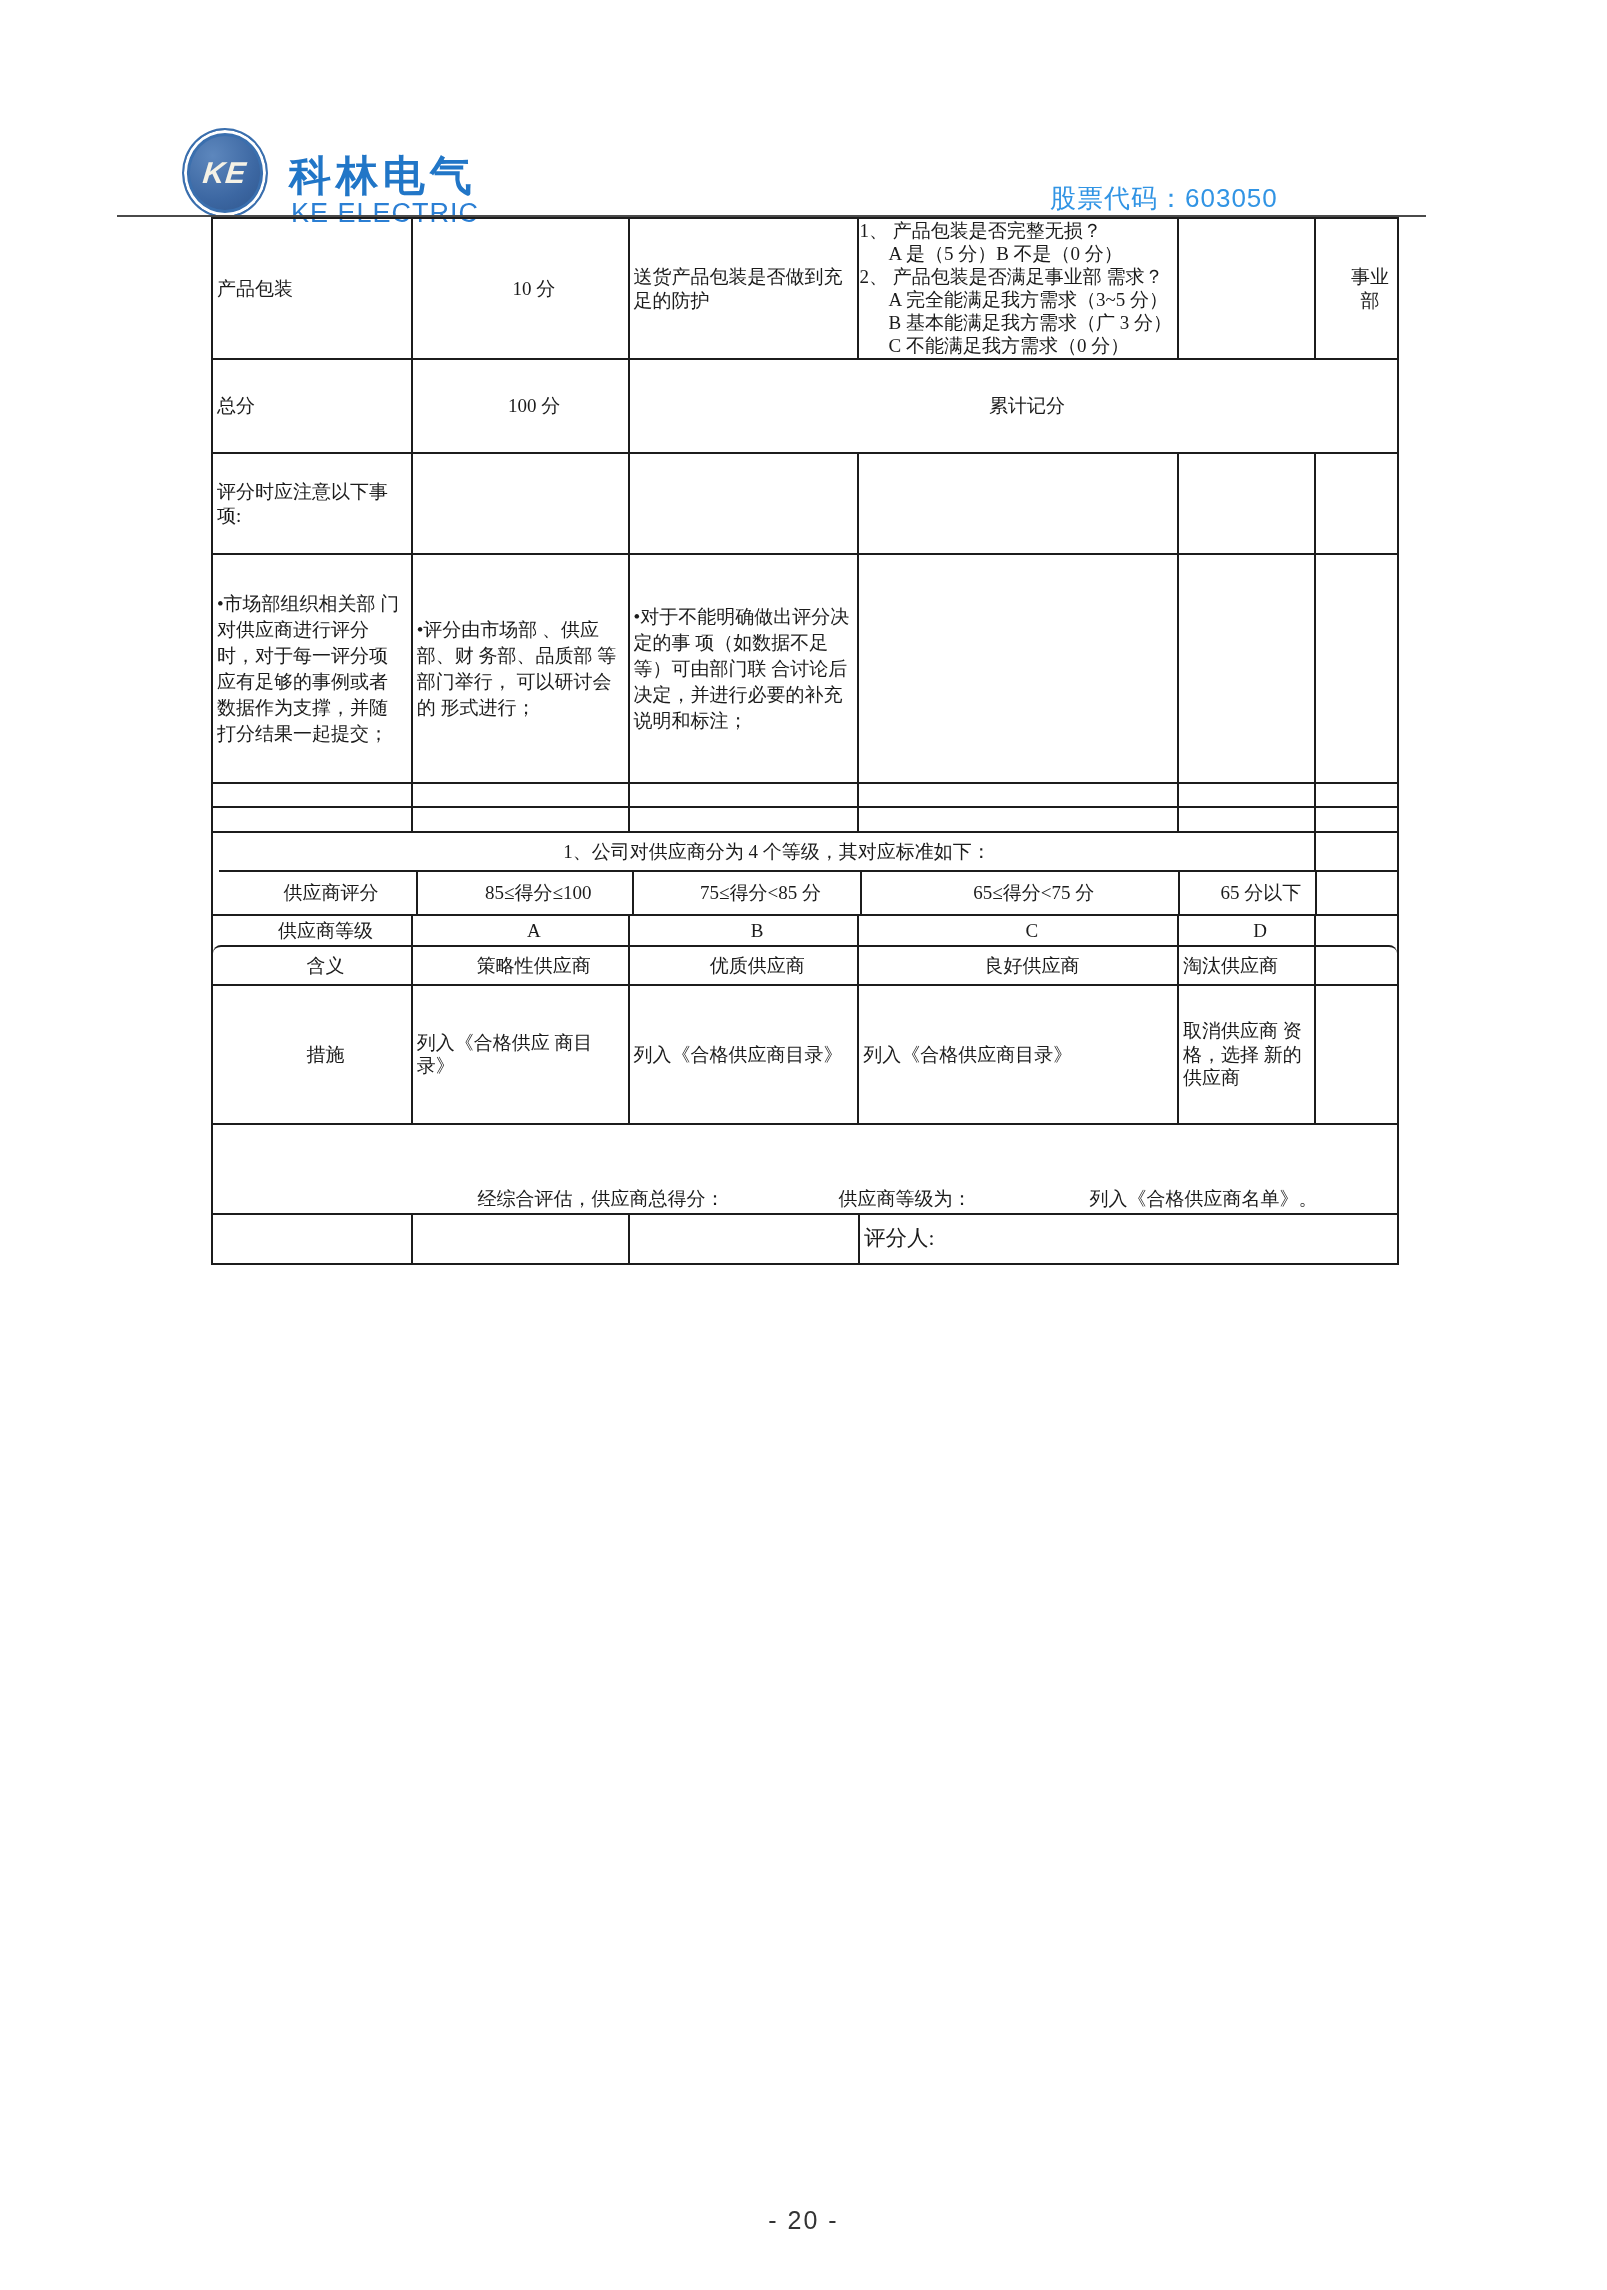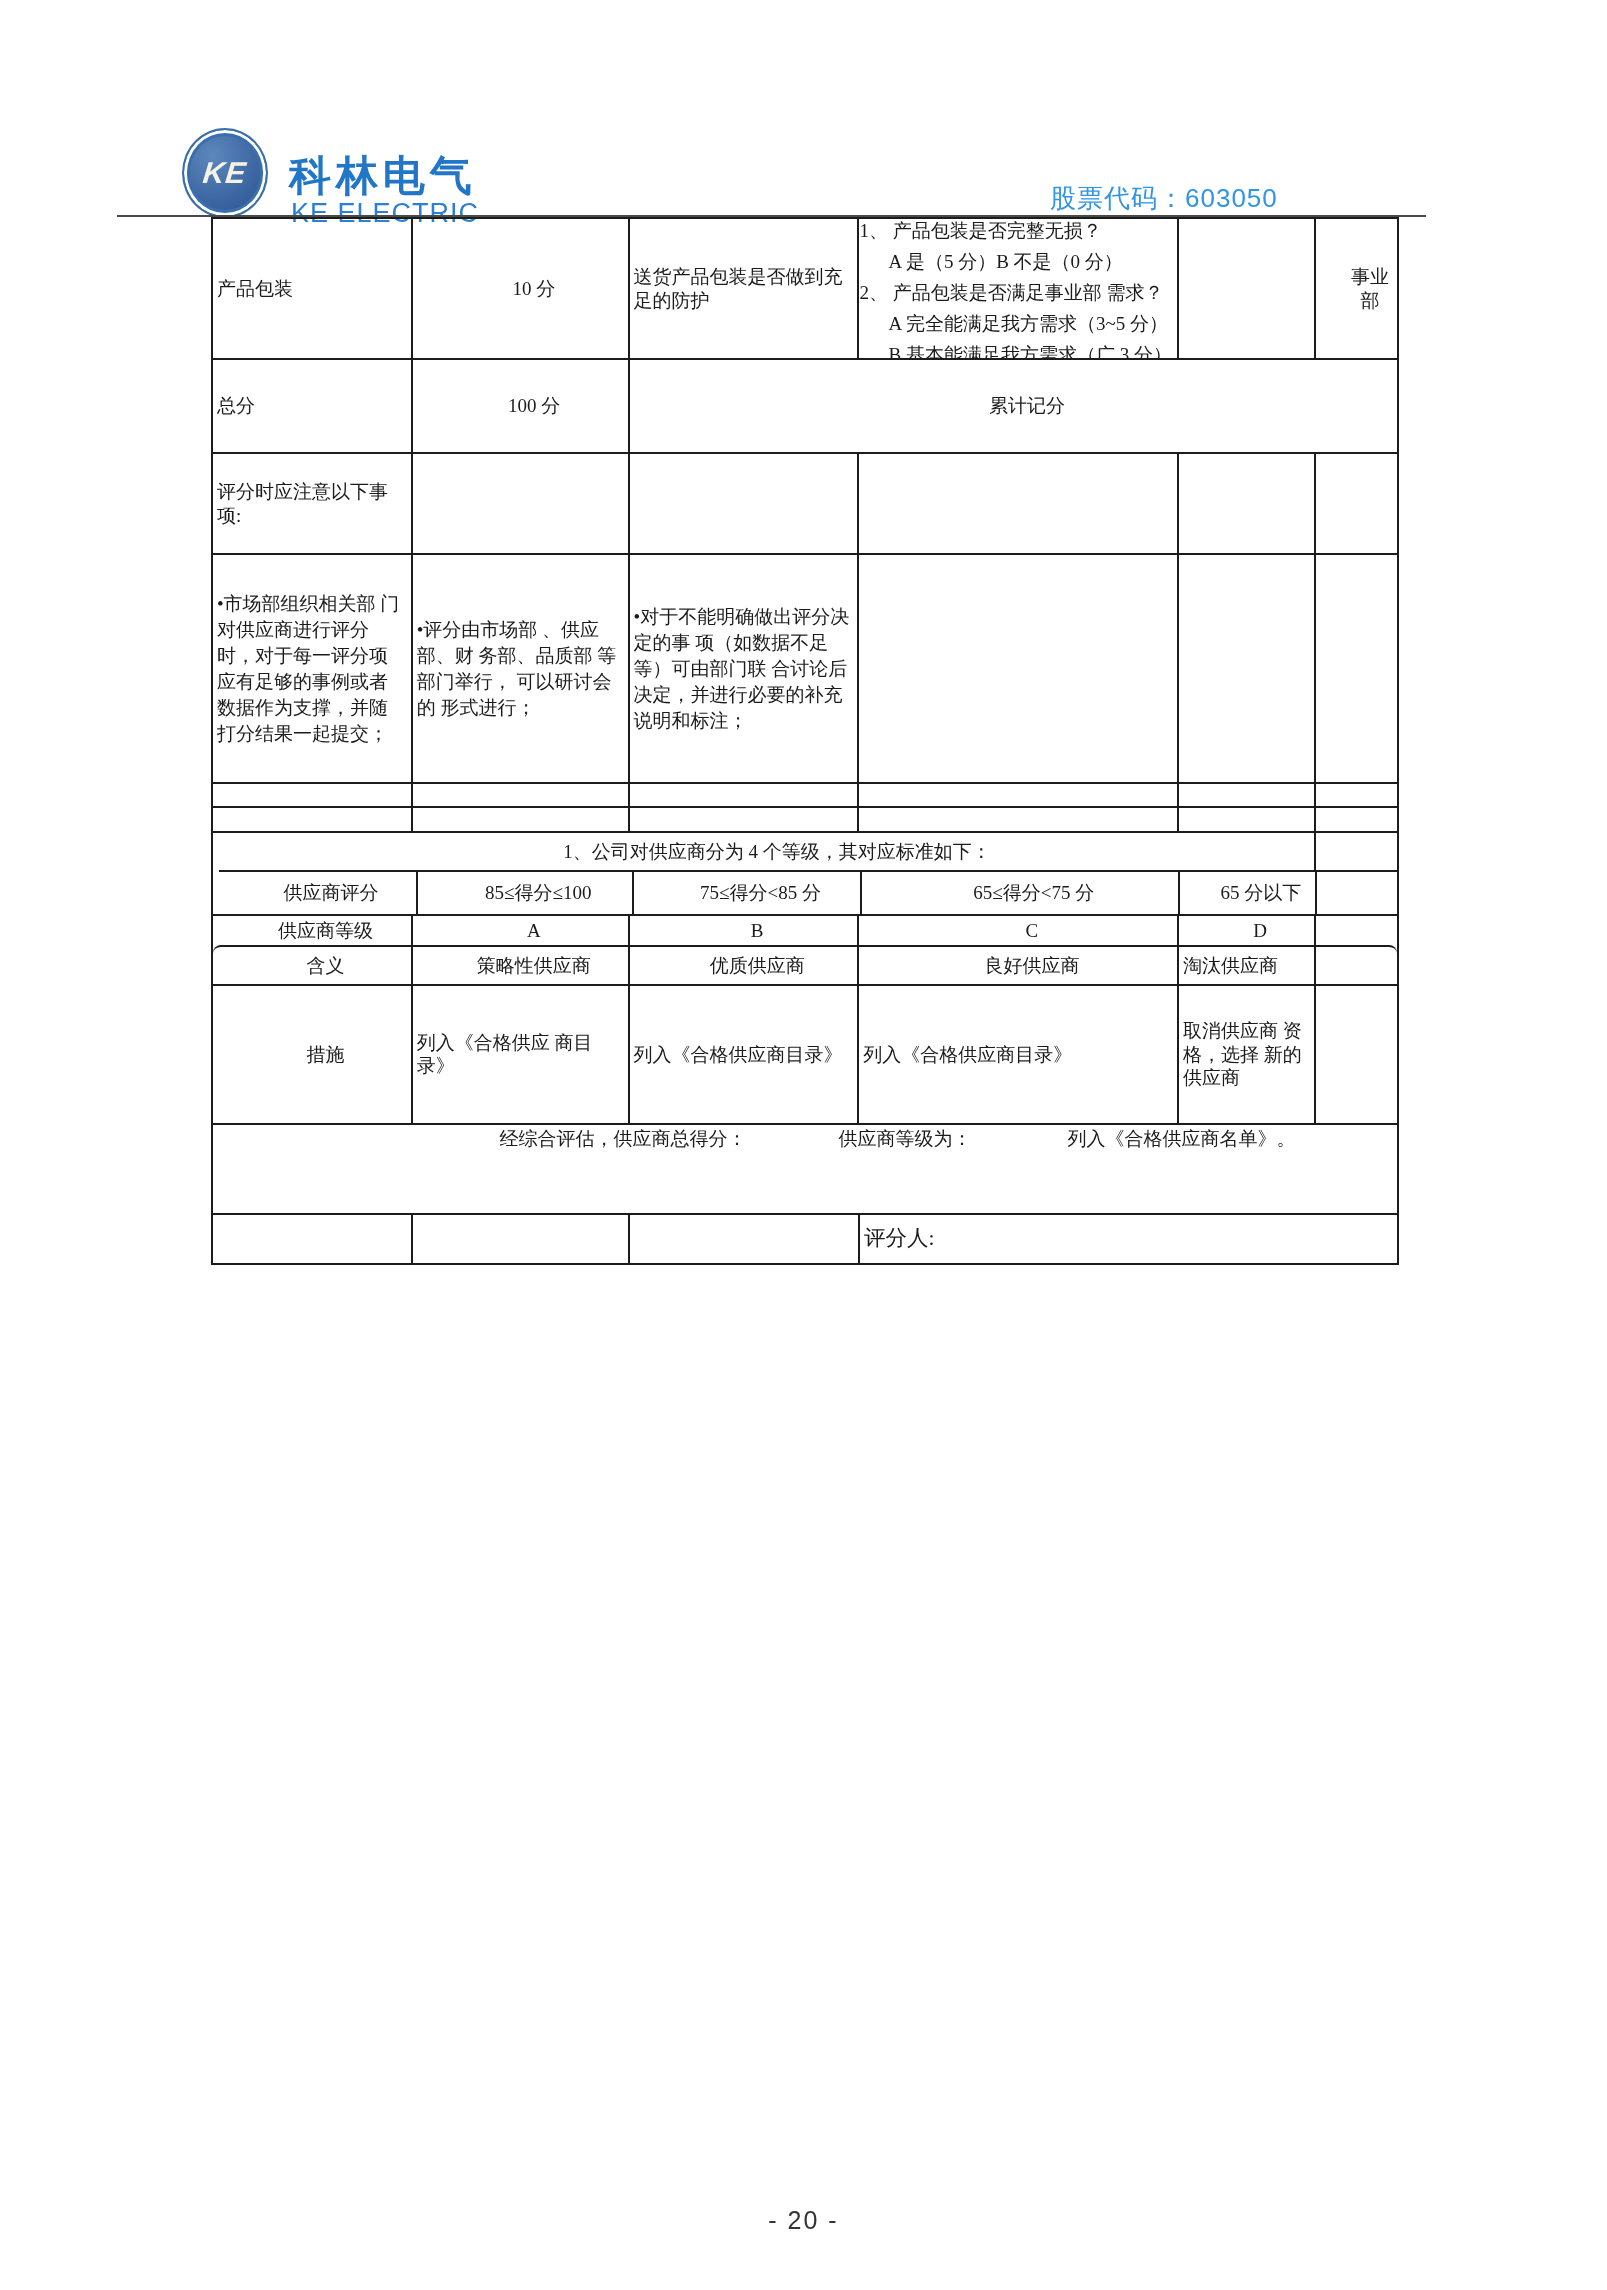--- a/index.html
+++ b/index.html
@@ -28,21 +28,21 @@
        font-size:19px;line-height:23.4px;}
   .r{display:flex;border-top:2px solid #1c1c1c;box-sizing:border-box;}
   .r:first-child{border-top:none;}
   .r.thick{border-top-width:2.9px;}
   .c{box-sizing:border-box;border-left:2px solid #1c1c1c;display:flex;flex-direction:column;
      justify-content:center;padding:2px 3.9px;overflow:hidden;}
   .c:first-child{border-left:none;}
   .w1{width:198px;} .w2{width:217px;} .w3{width:230px;} .w4{width:320px;} .w5{width:137px;} .w6{width:83px;}
   .center{align-items:center;text-align:center;padding-left:31px;}
   .left{align-items:flex-start;text-align:left;}
-  .top{justify-content:flex-start;gap:8px;}
+  .top{justify-content:flex-start;}
   .h-r1{height:139px;} .h-r2{height:94px;} .h-r3{height:101px;} .h-r4{height:229px;}
   .h-thin{height:24.4px;} .h-r7{height:39px;} .h-r8{height:44px;margin-left:6px;} .h-r9{height:31px;}
   .h-r10{height:39px;border-radius:8px;} .h-r11{height:139px;} .h-r12{height:90px;} .h-r13{height:50px;}
   .score-list{padding:0;line-height:23px;}
   .score-list .sub{padding-left:29px;}
   .notes{line-height:26px;}
   .eval-line span{display:inline-block;}
   .eval-a{margin-left:185px;} .eval-b{margin-left:92px;} .eval-c{margin-left:96px;}
   .footer-page{position:absolute;left:0;top:2206px;width:100%;text-align:center;
        font-size:25px;color:#333;font-family:"Liberation Sans",sans-serif;letter-spacing:2px;}
@@ -154,21 +154,21 @@
     <div class="r h-r11">
       <div class="c w1 center">措施</div>
       <div class="c w2 left">列入《合格供应 商目录》</div>
       <div class="c w3 left">列入《合格供应商目录》</div>
       <div class="c w4 left">列入《合格供应商目录》</div>
       <div class="c w5 left">取消供应商 资格，选择 新的供应商</div>
       <div class="c w6"></div>
     </div>
 
     <div class="r h-r12 thick">
-      <div class="c left eval-line" style="width:1336px;flex-direction:row;align-items:flex-start;">
+      <div class="c left eval-line" style="width:1336px;flex-direction:row;align-items:flex-end;gap:22px;">
         <span class="eval-a">经综合评估，供应商总得分：</span>
         <span class="eval-b">供应商等级为：</span>
         <span class="eval-c">列入《合格供应商名单》。</span>
       </div>
     </div>
 
     <div class="r h-r13 thick">
       <div class="c w1"></div>
       <div class="c w2"></div>
       <div class="c w3"></div>

